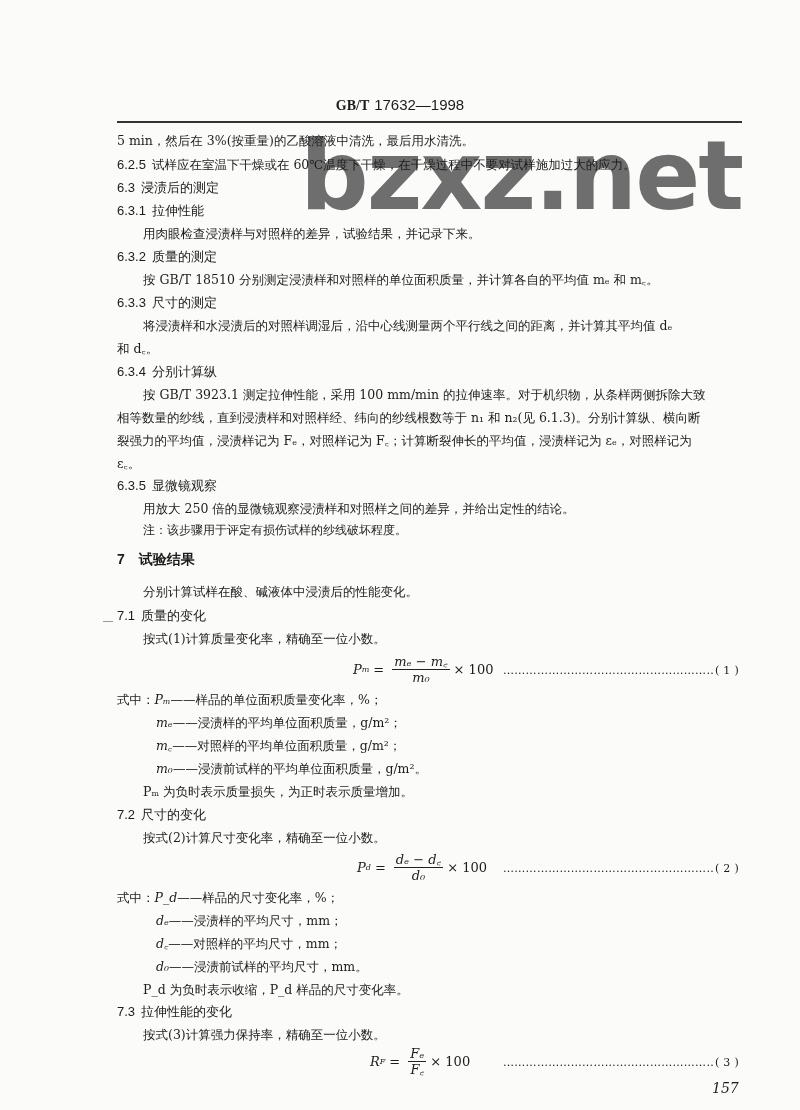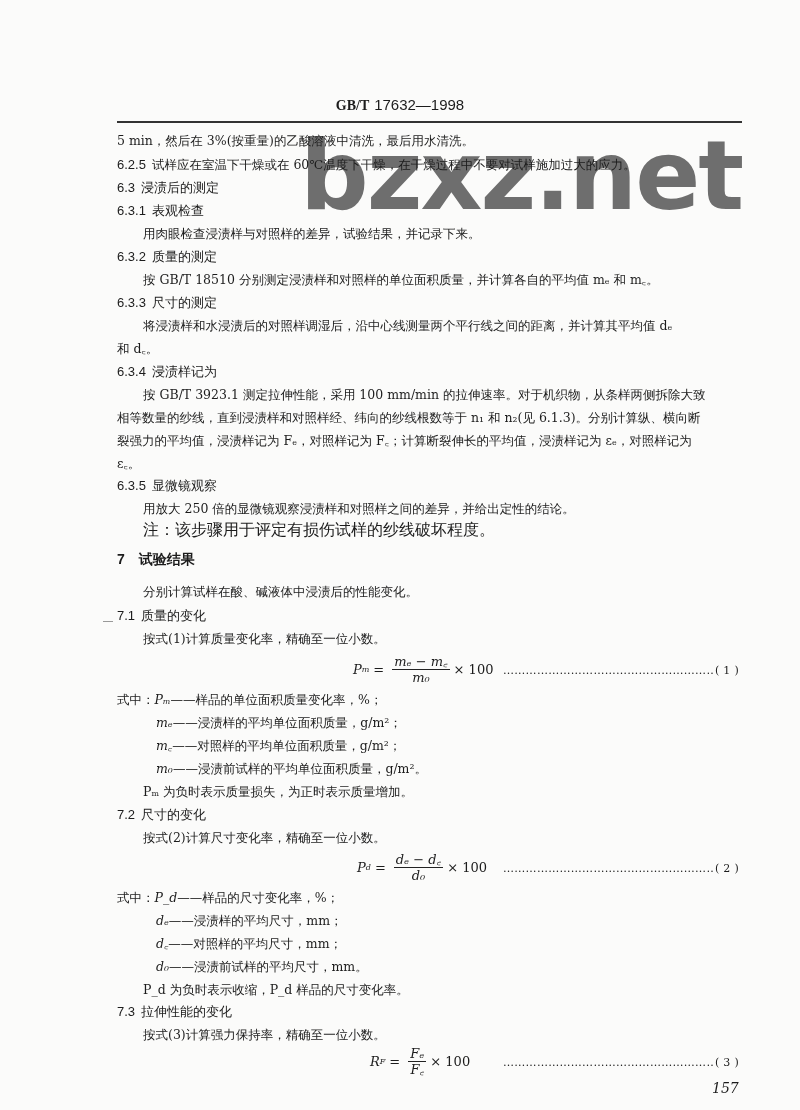--- a/index.html
+++ b/index.html
@@ -25,21 +25,21 @@
   .rule {
     position: absolute; left: 117px; top: 121px; width: 625px; height: 2px;
     background: #333; z-index: 2;
   }
   .line { position: absolute; left: 117px; white-space: nowrap; z-index: 2; line-height: 20px; }
   .ind { left: 143px; }
   .ind2 { left: 156px; text-align: right; }
   .sec { font-family: "Liberation Sans", sans-serif; font-size: 13px; }
   .sec .n { display: inline-block; margin-right: 6px; }
   .big { font-size: 14px; font-weight: bold; }
-  .note { font-size: 16px; }
+  .note { font-size: 12px; }
   i { font-style: italic; }
   sub { font-size: 8px; vertical-align: -2px; }
   .formula { position: absolute; z-index: 2; display: flex; align-items: center; font-size: 13px; }
   .frac { display: inline-flex; flex-direction: column; align-items: center; margin: 0 4px; }
   .frac .num2 { border-bottom: 1px solid #222; padding: 0 2px; line-height: 15px; }
   .frac .den { line-height: 15px; }
   .dots {
     position: absolute; z-index: 2; left: 503px; width: 236px; white-space: nowrap;
     overflow: hidden; font-size: 11px; letter-spacing: 0.3px;
   }
@@ -62,37 +62,37 @@
 
 <div class="line sec" style="top:155px">
   <span class="n">6.2.5</span><span style="font-family:'DejaVu Serif',serif;font-size:12.5px">试样应在室温下干燥或在 60℃温度下干燥，在干燥过程中不要对试样施加过大的应力。</span>
 </div>
 
 <div class="line sec" style="top:178px">
   <span class="n">6.3</span><span>浸渍后的测定</span>
 </div>
 
 <div class="line sec" style="top:201px">
-  <span class="n">6.3.1</span><span>表观检查</span>
+  <span class="n">6.3.1</span><span>拉伸性能</span>
 </div>
 <div class="line ind" style="top:224px">用肉眼检查浸渍样与对照样的差异，试验结果，并记录下来。</div>
 
 <div class="line sec" style="top:247px">
   <span class="n">6.3.2</span><span>质量的测定</span>
 </div>
 <div class="line ind" style="top:270px">按 GB/T 18510 分别测定浸渍样和对照样的单位面积质量，并计算各自的平均值 mₑ 和 m꜀。</div>
 
 <div class="line sec" style="top:293px">
   <span class="n">6.3.3</span><span>尺寸的测定</span>
 </div>
 <div class="line ind" style="top:316px">将浸渍样和水浸渍后的对照样调湿后，沿中心线测量两个平行线之间的距离，并计算其平均值 dₑ</div>
 <div class="line" style="top:339px">和 d꜀。</div>
 
 <div class="line sec" style="top:362px">
-  <span class="n">6.3.4</span><span>浸渍样记为</span>
+  <span class="n">6.3.4</span><span>分别计算纵</span>
 </div>
 <div class="line ind" style="top:385px">按 GB/T 3923.1 测定拉伸性能，采用 100 mm/min 的拉伸速率。对于机织物，从条样两侧拆除大致</div>
 <div class="line" style="top:408px">相等数量的纱线，直到浸渍样和对照样经、纬向的纱线根数等于 n₁ 和 n₂(见 6.1.3)。分别计算纵、横向断</div>
 <div class="line" style="top:431px">裂强力的平均值，浸渍样记为 Fₑ，对照样记为 F꜀；计算断裂伸长的平均值，浸渍样记为 εₑ，对照样记为</div>
 <div class="line" style="top:454px">ε꜀。</div>
 
 <div class="line sec" style="top:476px">
   <span class="n">6.3.5</span><span>显微镜观察</span>
 </div>
 <div class="line ind" style="top:499px">用放大 250 倍的显微镜观察浸渍样和对照样之间的差异，并给出定性的结论。</div>

